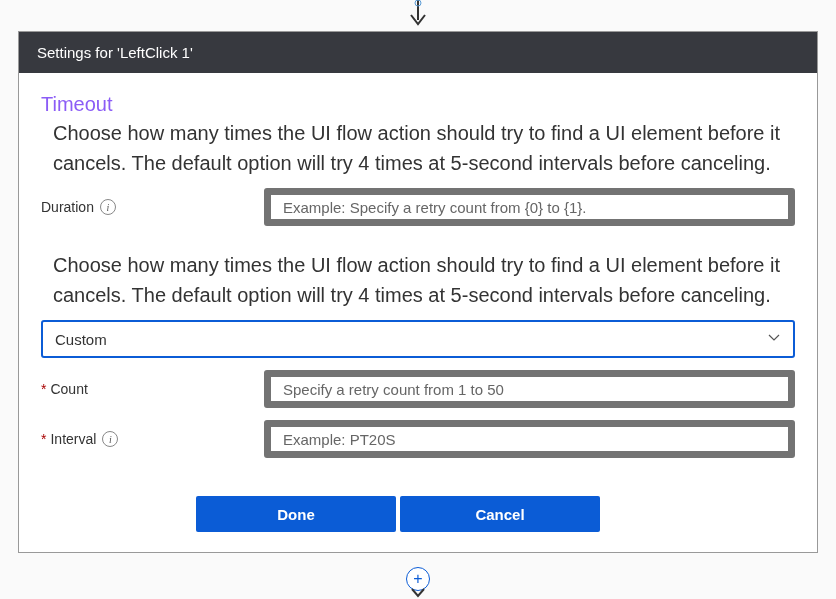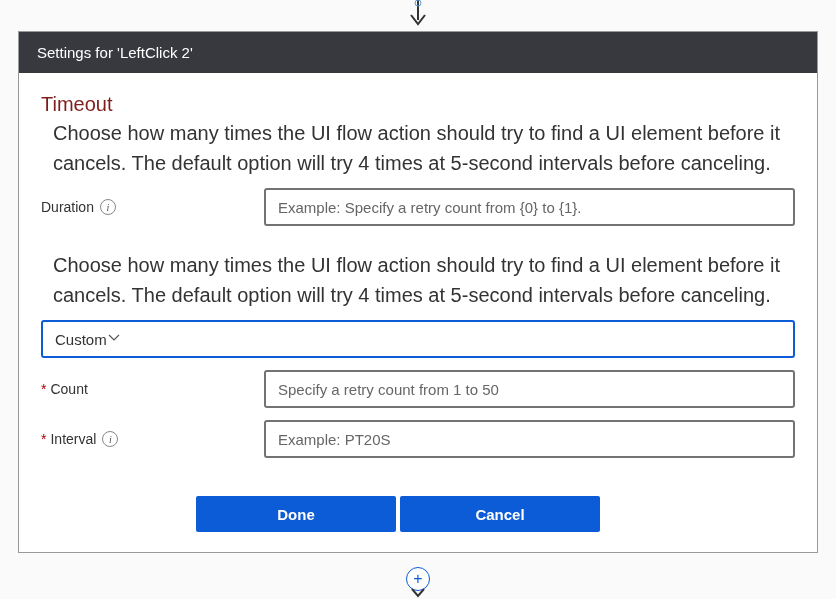--- a/index.html
+++ b/index.html
@@ -31,21 +31,21 @@
       padding: 12px 18px;
       font-size: 15px;
       font-weight: 400;
     }
     .panel-body {
       padding: 20px 22px 20px 22px;
     }
     .section-title {
       font-size: 20px;
       font-weight: 400;
-      color: #7f1d1d;
+      color: #8b5cf6;
       margin-bottom: 2px;
     }
     .section-desc {
       font-size: 20px;
       color: #333;
       line-height: 1.5;
       margin-bottom: 10px;
       margin-left: 12px;
     }
     .form-row {
@@ -78,42 +78,42 @@
       font-style: italic;
       font-family: Georgia, serif;
       color: #555;
     }
     .text-input {
       flex: 1;
       height: 38px;
       padding: 0 12px;
       font-size: 15px;
       color: #333;
-      border: 2px solid #737373;
+      border: 7px solid #737373;
       border-radius: 3px;
       background: #fff;
       outline: none;
     }
     .text-input::placeholder { color: #666; }
     .select-wrap {
       flex: 1;
       position: relative;
     }
     .select-box {
       width: 100%;
       height: 38px;
       padding: 0 12px;
       font-size: 15px;
       color: #333;
       border: 2px solid #0b5cd6;
       border-radius: 3px;
       background: #fff;
       display: flex;
       align-items: center;
-      justify-content: flex-start;
+      justify-content: space-between;
       cursor: pointer;
     }
     .chevron {
       color: #555;
     }
     .gap-block { height: 12px; }
     .button-row {
       display: flex;
       gap: 4px;
       justify-content: flex-start;
@@ -163,21 +163,21 @@
 
 <div class="arrow-top">
   <svg width="30" height="28" viewBox="0 0 30 28">
     <path d="M15 0 L15 20" stroke="#333" stroke-width="2" fill="none"></path>
     <path d="M8 15 L15 24 L22 15" stroke="#333" stroke-width="2" fill="none"></path>
     <circle cx="15" cy="3" r="3" fill="none" stroke="#5a9bd5" stroke-width="1"></circle>
   </svg>
 </div>
 
 <div class="panel">
-  <div class="panel-header">Settings for 'LeftClick 2'</div>
+  <div class="panel-header">Settings for 'LeftClick 1'</div>
   <div class="panel-body">
 
     <div class="section-title">Timeout</div>
     <div class="section-desc">Choose how many times the UI flow action should try to find a UI element before it cancels. The default option will try 4 times at 5-second intervals before canceling.</div>
 
     <div class="form-row">
       <div class="form-label">
         <span>Duration</span>
         <span class="info-icon">i</span>
       </div>

